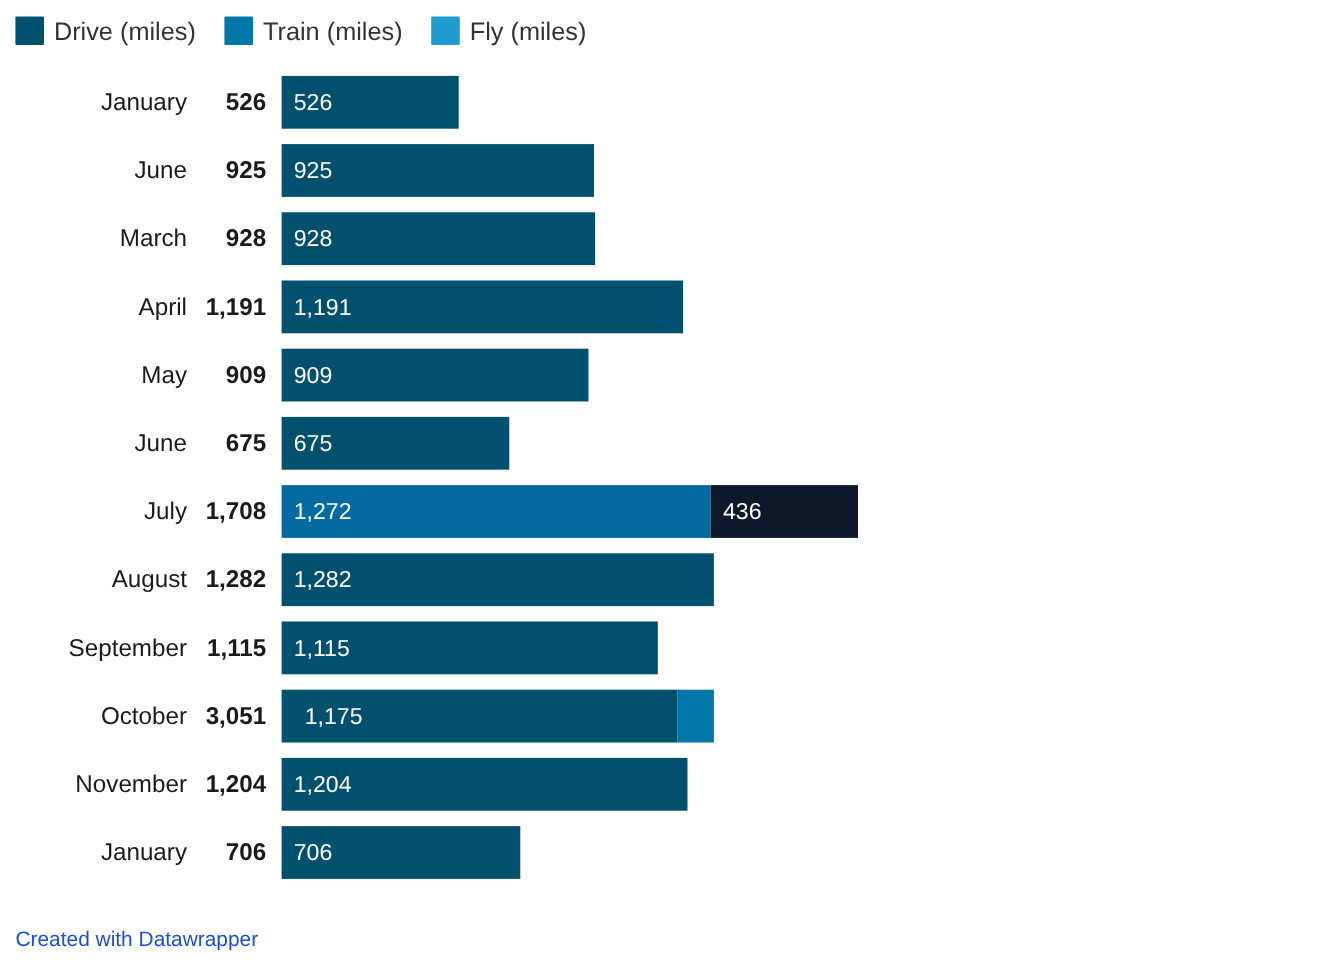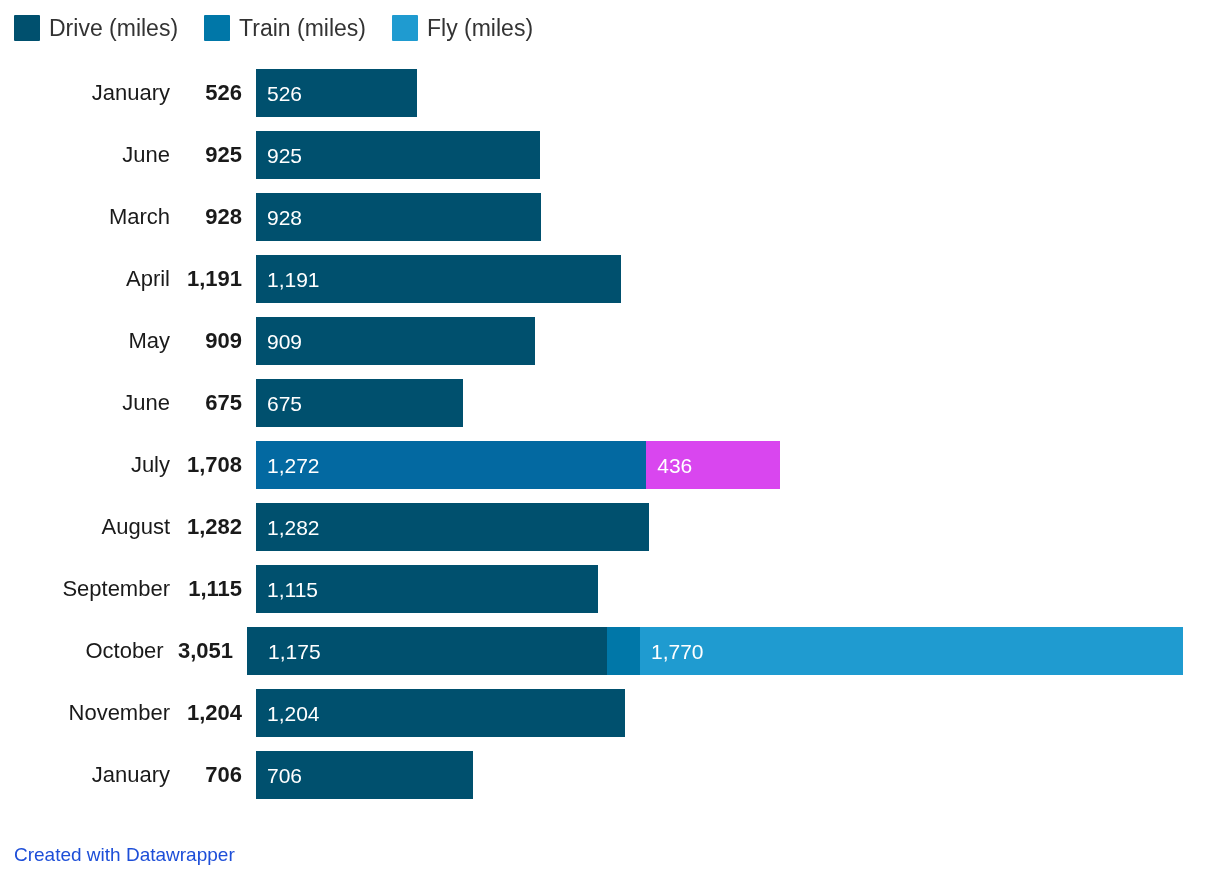--- a/index.html
+++ b/index.html
@@ -201,21 +201,21 @@
         </div>
       </div>
       <div class="row">
         <div class="row-label">July</div>
         <div class="row-total">1,708</div>
         <div class="row-bar-area">
           <div class="bar">
             <div class="seg" style="width: 390.23px; background: #0369a1;">
               <span class="seg-label">1,272</span>
             </div>
-            <div class="seg" style="width: 133.758px; background: #d946ef;">
+            <div class="seg" style="width: 133.758px; background: #0f172a;">
               <span class="seg-label">436</span>
             </div>
           </div>
         </div>
       </div>
       <div class="row">
         <div class="row-label">August</div>
         <div class="row-total">1,282</div>
         <div class="row-bar-area">
           <div class="bar">
@@ -238,23 +238,20 @@
       </div>
       <div class="row">
         <div class="row-label">October</div>
         <div class="row-total">3,051</div>
         <div class="row-bar-area">
           <div class="bar">
             <div class="seg" style="width: 360.472px; background: rgb(0, 80, 110); padding-left: 10px;">
               <span class="seg-label">1,175</span>
             </div>
             <div class="seg" style="width: 32.5192px; background: rgb(0, 119, 168);"></div>
-            <div class="seg" style="width: 543.009px; background: rgb(31, 155, 208);">
-              <span class="seg-label">1,770</span>
-            </div>
           </div>
         </div>
       </div>
       <div class="row">
         <div class="row-label">November</div>
         <div class="row-total">1,204</div>
         <div class="row-bar-area">
           <div class="bar">
             <div class="seg" style="width: 369.369px; background: rgb(0, 80, 110);">
               <span class="seg-label">1,204</span>

